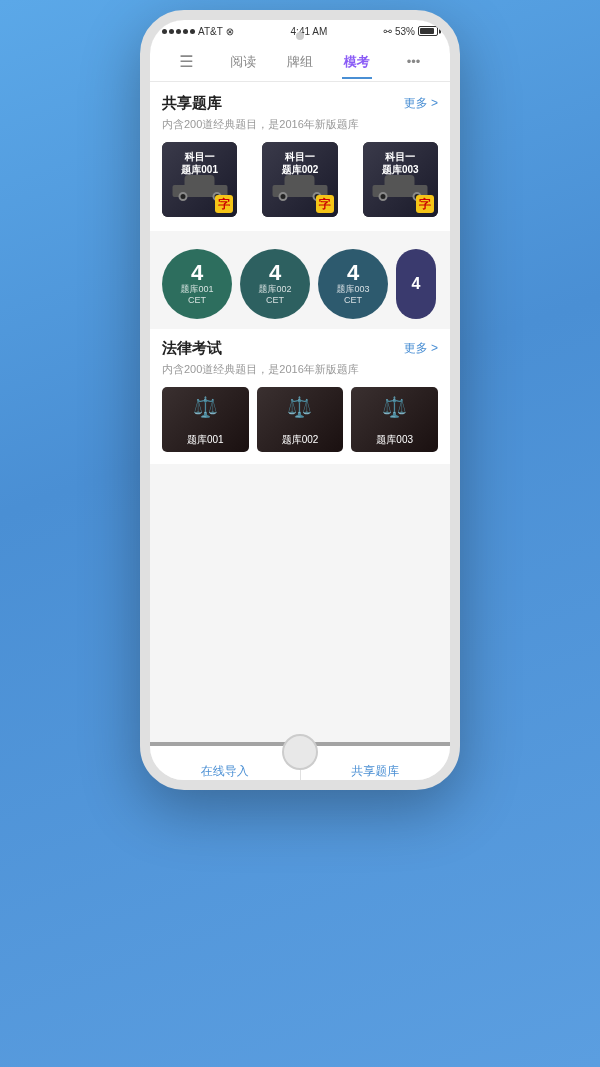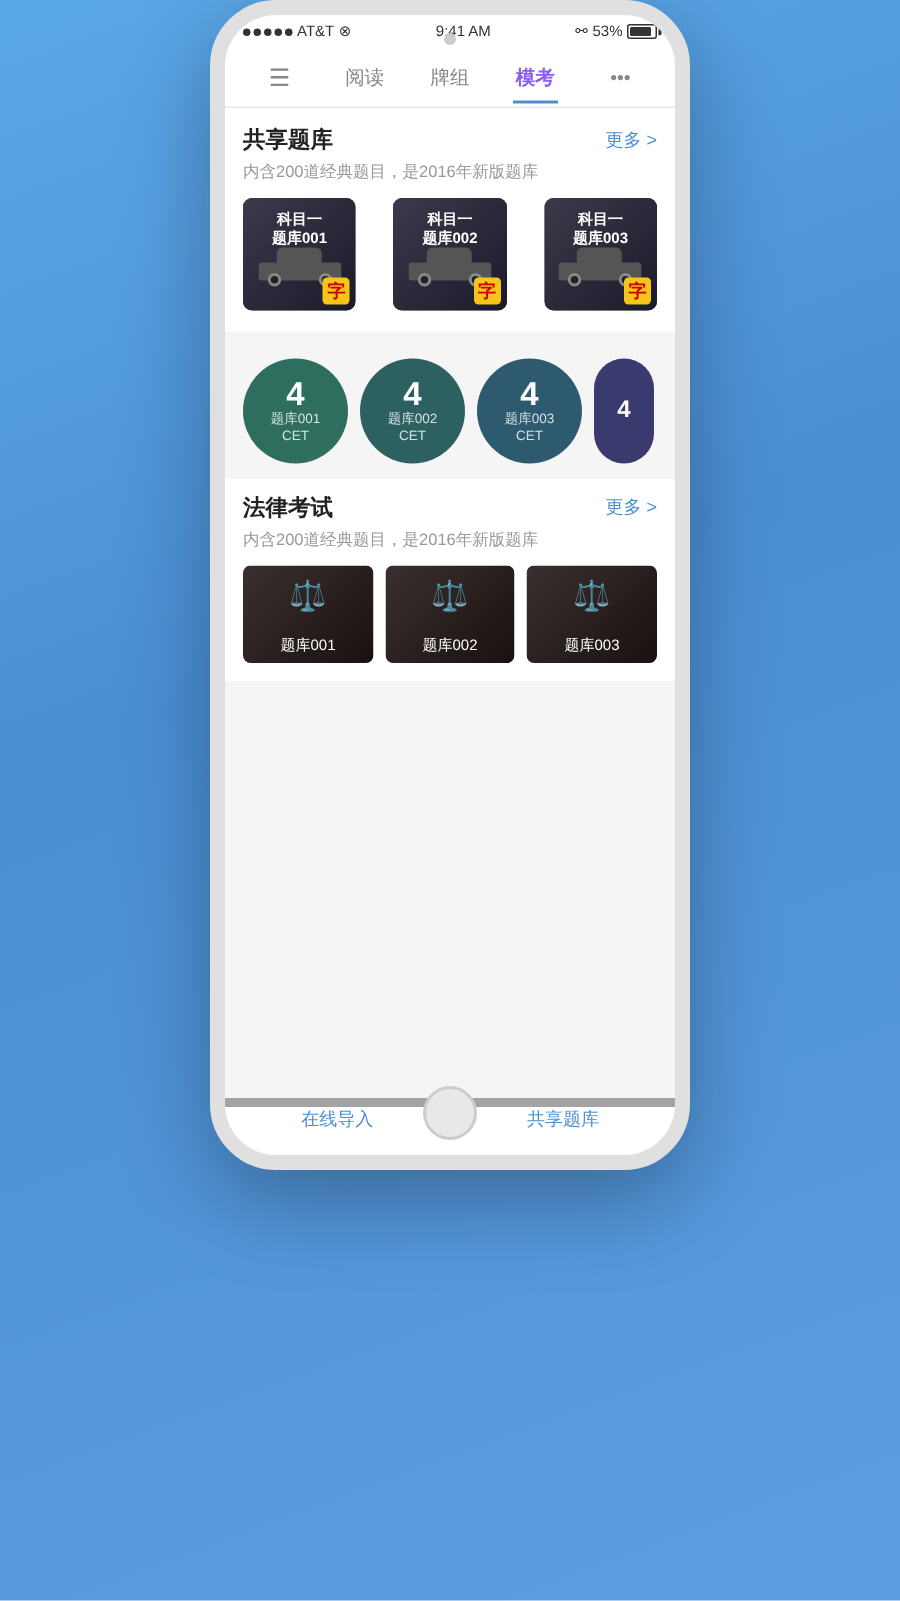--- a/index.html
+++ b/index.html
@@ -27,20 +27,21 @@
     .top-subtitle {
       font-size: 16px;
       color: rgba(255,255,255,0.9);
       line-height: 1.5;
     }
 
     
     .phone-wrapper {
       display: flex;
       justify-content: center;
+      margin-top: 10px;
     }
     .phone-frame {
       width: 320px;
       height: 780px;
       background: #f0f0f0;
       border-radius: 44px;
       border: 10px solid #e0e0e0;
       box-shadow: 0 20px 60px rgba(0,0,0,0.3), inset 0 0 0 2px #d0d0d0;
       position: relative;
       overflow: hidden;
@@ -313,23 +314,23 @@
     }
 
     
     .bottom-bar {
       position: absolute;
       bottom: 0;
       left: 0;
       right: 0;
       height: 38px;
       background: #fff;
-      border-top: 6px solid #a3a3a3;
-      display: flex;
-      align-items: flex-start;
+      border-top: 4px solid #a3a3a3;
+      display: flex;
+      align-items: flex-end;
     }
     .bottom-bar-item {
       flex: 1;
       text-align: center;
       font-size: 12px;
       color: #4a8fd4;
     }
     .bottom-bar-item:first-child {
       border-right: 1px solid #e0e0e0;
     }
@@ -361,21 +362,21 @@
           <div class="signal-dots">
             <div class="signal-dot"></div>
             <div class="signal-dot"></div>
             <div class="signal-dot"></div>
             <div class="signal-dot"></div>
             <div class="signal-dot"></div>
           </div>
           <span>AT&amp;T</span>
           <span>⊗</span>
         </div>
-        <span>9:41 AM</span>
+        <span>4:41 AM</span>
         <div class="status-right">
           <span>⚯</span>
           <span>53%</span>
           <div class="battery-icon">
             <div class="battery-fill"></div>
           </div>
         </div>
       </div>
 
       <div class="nav-tabs">

